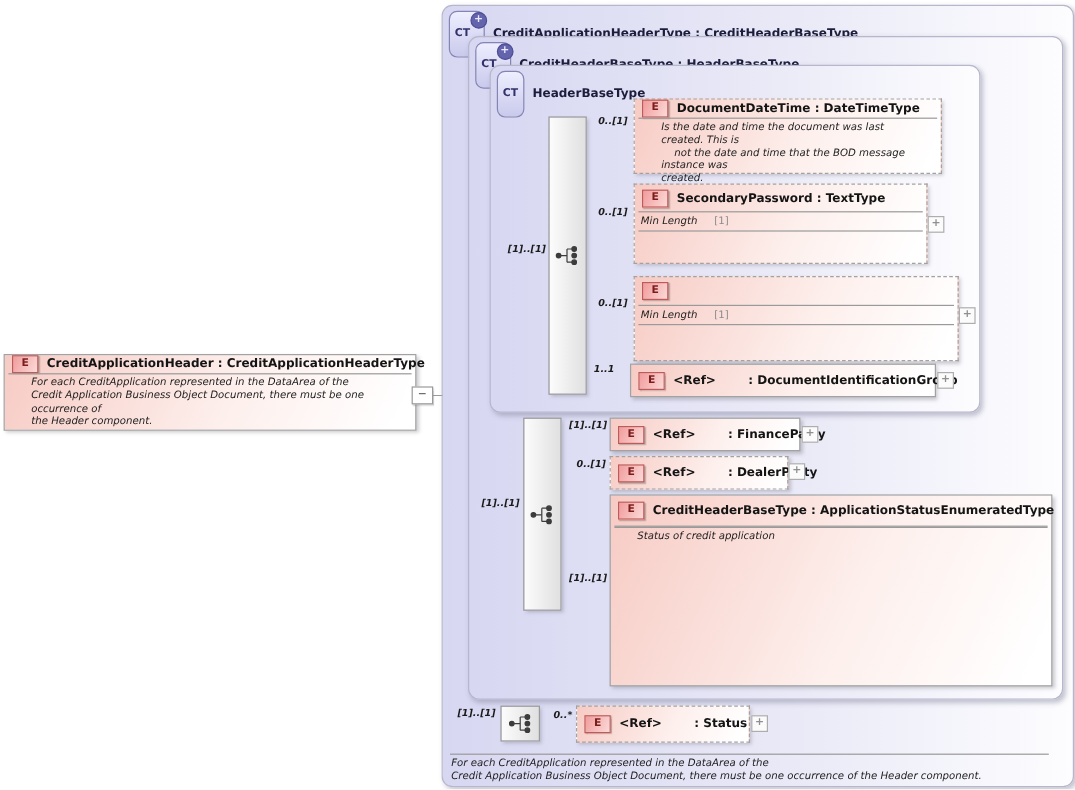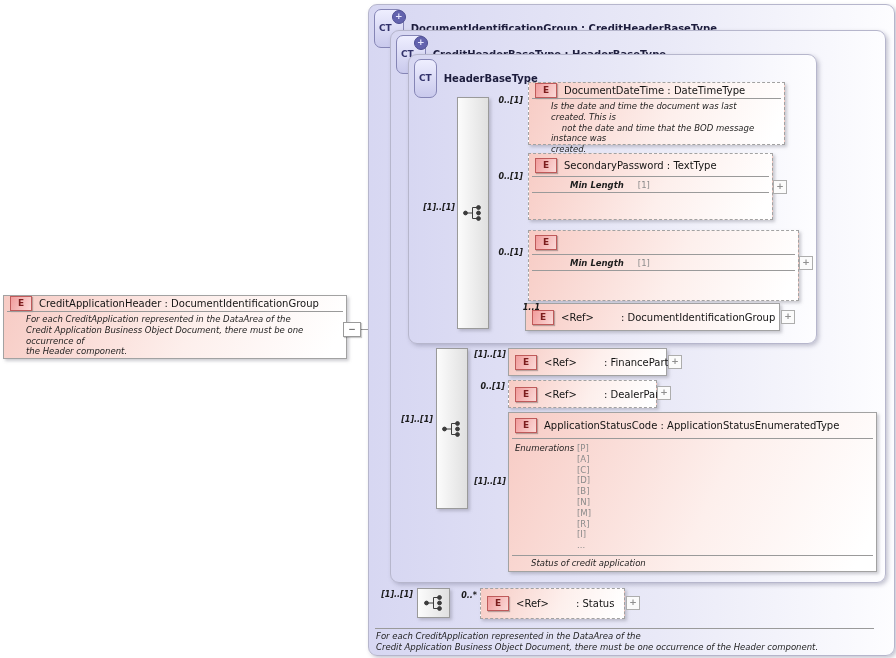--- a/index.html
+++ b/index.html
@@ -21,27 +21,27 @@
   .ct-title{font-size:10px;font-weight:bold;color:#1c1c3c;}
   
   .ebox{position:absolute;z-index:3;border:1px solid #a2a2a2;
         background:linear-gradient(115deg,#f7cbc4 0%,#fdefec 55%,#ffffff 95%);
         box-shadow:2px 2px 3px rgba(110,110,120,.35);display:flex;flex-direction:column;}
   .ebox.dashed{border-style:dashed;}
   .ehead{display:flex;align-items:center;gap:7px;padding:0 6px;white-space:nowrap;}
   .e-icon{flex:0 0 auto;width:20px;height:13px;border:1px solid #bf5a5a;
           background:linear-gradient(115deg,#f19c9c,#fbdad8);color:#7c1d1d;font-weight:bold;
           font-size:9px;text-align:center;line-height:13px;box-shadow:1px 1px 1px rgba(0,0,0,.25);}
-  .etitle{font-size:10px;font-weight:normal;color:#141414;}
+  .etitle{font-size:10px;font-weight:bold;color:#141414;}
   .ref-type{margin-left:20px;}
   .sep{border-top:1px solid #9a9a9a;margin:0 3px;height:0;}
   .annot{font-size:8.5px;font-style:italic;color:#1d1d1d;line-height:10.8px;
          padding:2px 22px;white-space:pre-wrap;}
   .facet-row{display:flex;align-items:center;font-size:8.5px;padding:2px 5px;height:11px;}
-  .facet-label{font-style:italic;font-weight:bold;color:#1d1d1d;margin-left:36px;}
+  .facet-label{font-style:italic;font-weight:normal;color:#1d1d1d;}
   .facet-value{color:#8b8b8b;margin-left:14px;}
   .enum-row{display:flex;flex:1 1 auto;font-size:8.5px;padding:4px 6px;}
   .enum-label{flex:0 0 62px;font-style:italic;color:#1d1d1d;}
   .enum-values{color:#8b8b8b;line-height:10.8px;white-space:pre-wrap;}
   
   .bar{position:absolute;z-index:3;border:1px solid #9a9a9a;
        background:linear-gradient(to right,#fcfcfc,#e0e0e0);
        box-shadow:2px 2px 3px rgba(110,110,120,.35);
        display:flex;align-items:center;justify-content:center;}
   .card{position:absolute;z-index:4;width:44px;font-size:8px;font-weight:bold;
@@ -77,21 +77,21 @@
     <line x1="466" y1="487.5" x2="509" y2="487.5"></line>
     <line x1="449" y1="602.5" x2="481" y2="602.5"></line>
   </svg>
 
   <div class="container" style="left:368px;top:4px;width:525px;height:650px;">
     <div class="ct-header" style="left:5px;top:4px;">
       <span class="ct-pill haspill">
         <span>CT</span>
         <span class="ct-plus">+</span>
       </span>
-      <span class="ct-title">DocumentIdentificationGroup : CreditHeaderBaseType</span>
+      <span class="ct-title">CreditApplicationHeaderType : CreditHeaderBaseType</span>
     </div>
     <div class="footer-sep" style="left:6px;top:623px;width:499px;"></div>
     <div class="footer-annot" style="left:7px;top:626px;width:505px;">For each CreditApplication represented in the DataArea of the
 Credit Application Business Object Document, there must be one occurrence of the Header component.</div>
   </div>
 
   <div class="container" style="left:390px;top:30px;width:494px;height:551px;">
     <div class="ct-header" style="left:5px;top:4px;">
       <span class="ct-pill haspill">
         <span>CT</span>
@@ -106,21 +106,21 @@
       <span class="ct-pill">
         <span>CT</span>
       </span>
       <span class="ct-title">HeaderBaseType</span>
     </div>
   </div>
 
   <div class="ebox" style="left:3px;top:295px;width:342px;height:62px;">
     <div class="ehead" style="height:21px;">
       <span class="e-icon">E</span>
-      <span class="etitle">CreditApplicationHeader : DocumentIdentificationGroup</span>
+      <span class="etitle">CreditApplicationHeader : CreditApplicationHeaderType</span>
     </div>
     <div class="sep"></div>
     <div class="annot">For each CreditApplication represented in the DataArea of the
 Credit Application Business Object Document, there must be one occurrence of
 the Header component.</div>
   </div>
 
   <div class="minusbox" style="left:343px;top:322px;">−</div>
 
   <div class="bar" style="left:457px;top:97px;width:30px;height:230px;">
@@ -165,21 +165,21 @@
       </g>
     </svg>
   </div>
 
   <div class="card" style="left:411px;top:203px;">[1]..[1]</div>
   <div class="card" style="left:389px;top:415px;">[1]..[1]</div>
   <div class="card" style="left:369px;top:590px;">[1]..[1]</div>
   <div class="card" style="left:479px;top:96px;">0..[1]</div>
   <div class="card" style="left:479px;top:172px;">0..[1]</div>
   <div class="card" style="left:479px;top:248px;">0..[1]</div>
-  <div class="card" style="left:496px;top:303px;">1..1</div>
+  <div class="card" style="left:468px;top:303px;">1..1</div>
   <div class="card" style="left:462px;top:350px;">[1]..[1]</div>
   <div class="card" style="left:461px;top:382px;">0..[1]</div>
   <div class="card" style="left:462px;top:477px;">[1]..[1]</div>
   <div class="card" style="left:433px;top:591px;">0..*</div>
 
   <div class="ebox dashed" style="left:528px;top:82px;width:255px;height:61px;">
     <div class="ehead" style="height:21px;">
       <span class="e-icon">E</span>
       <span class="etitle">DocumentDateTime : DateTimeType</span>
     </div>
@@ -239,36 +239,23 @@
       <span class="e-icon">E</span>
       <span class="etitle">&lt;Ref&gt;</span>
       <span class="etitle ref-type">: DealerParty</span>
     </div>
   </div>
   <div class="plusbox" style="left:657px;top:386px;">+</div>
 
   <div class="ebox" style="left:508px;top:412px;width:367px;height:158px;">
     <div class="ehead" style="height:25px;">
       <span class="e-icon">E</span>
-      <span class="etitle">ApplicationStatusCode : ApplicationStatusEnumeratedType</span>
-    </div>
-    <div class="sep"></div>
-    <div class="enum-row">
-      <span class="enum-label">Enumerations</span>
-      <span class="enum-values">[P]
-[A]
-[C]
-[D]
-[B]
-[N]
-[M]
-[R]
-[I]
-...</span>
-    </div>
+      <span class="etitle">CreditHeaderBaseType : ApplicationStatusEnumeratedType</span>
+    </div>
+    <div class="sep"></div>
     <div class="sep"></div>
     <div class="annot">Status of credit application</div>
   </div>
 
   <div class="ebox dashed" style="left:480px;top:588px;width:143px;height:29px;">
     <div class="ehead" style="height:100%;">
       <span class="e-icon">E</span>
       <span class="etitle">&lt;Ref&gt;</span>
       <span class="etitle ref-type">: Status</span>
     </div>

